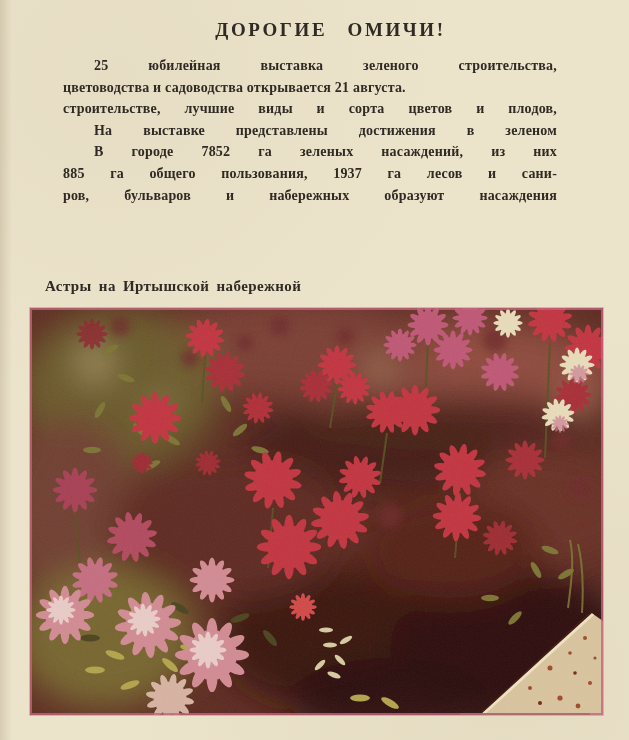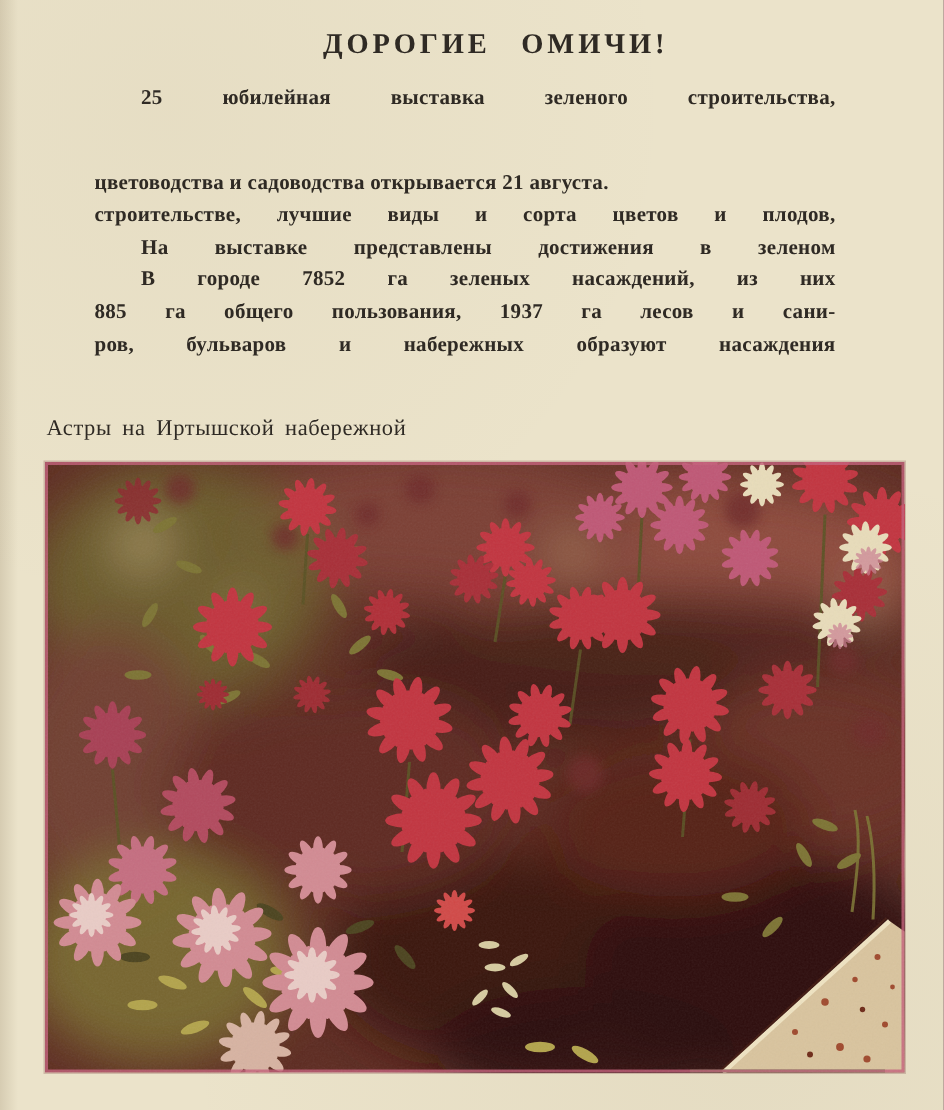--- a/index.html
+++ b/index.html
@@ -22,24 +22,24 @@
     font-size:19px;font-weight:bold;
     letter-spacing:2.6px;word-spacing:13px;
   }
   .bodytext{
     position:absolute;top:55px;left:63px;width:494px;
     font-size:14px;font-weight:bold;line-height:21.6px;
   }
   .bodytext p{margin:0;}
   .ln{display:block;text-align:justify;text-align-last:justify;letter-spacing:.2px;}
   .fi{text-indent:31px;}
-  .la{text-align-last:left;margin-top:35px;}
+  .la{text-align-last:left;}
   .caption{
-    position:absolute;top:278px;left:31px;
-    font-size:15px;font-weight:normal;letter-spacing:.4px;word-spacing:3px;
+    position:absolute;top:278px;left:45px;
+    font-size:15px;font-weight:bold;letter-spacing:.4px;word-spacing:3px;
   }
   .photo-frame{
     position:absolute;top:308px;left:30px;width:573px;height:407px;
     box-shadow:0 0 0 1px rgba(120,60,60,.25);
   }
   .photo-frame svg{display:block;width:100%;height:100%;}
 </style>
 </head>
 <body>
 

